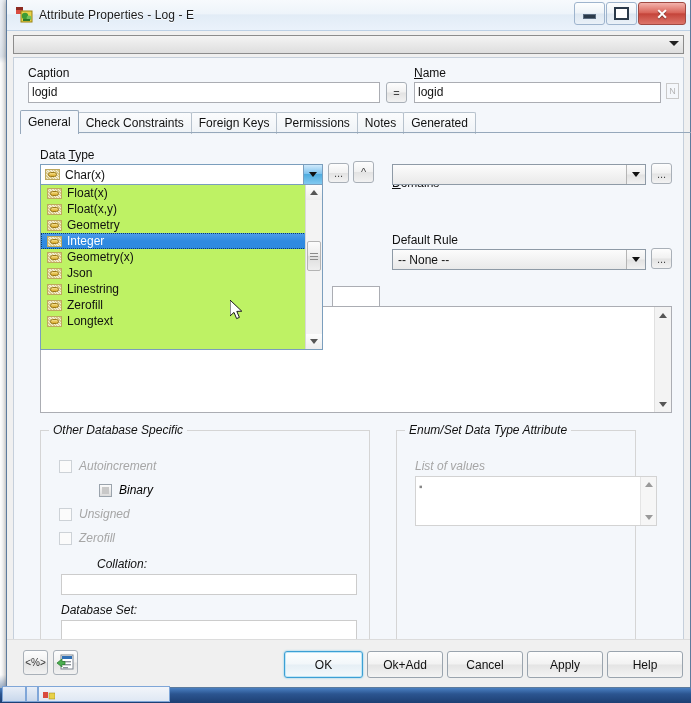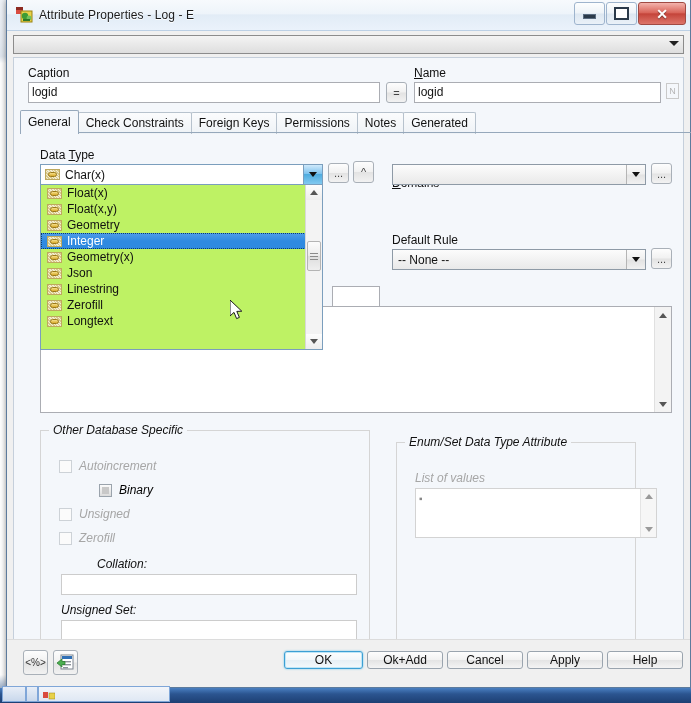--- a/index.html
+++ b/index.html
@@ -184,21 +184,21 @@
   .chk.fill { background: linear-gradient(180deg,#fbfbfb,#dcdcdc); border-color:#9aa3ac; }
   .chk.fill:after{content:"";display:block;width:7px;height:7px;margin:2px;background:#c8c8c8;}
   .dis-txt { color:#a6a6a6; }
 
   
   .bottombar {
     position:absolute; left:0; right:0; bottom:0; height:47px;
     background:#f0f0f0; border-top:1px solid #dcdcdc;
   }
   .bigbtn {
-    position:absolute; top:11px; height:18px; width:76px;
+    position:absolute; top:11px; height:27px; width:76px;
     border:1px solid #9aa4ae; border-radius:3px;
     background: linear-gradient(180deg,#fdfdfd 0%,#f2f2f2 48%,#e4e4e4 52%,#f4f4f4 100%);
     font-size:12px; color:#111; display:flex;align-items:center;justify-content:center;
     cursor:default; box-sizing:border-box;
   }
   .bigbtn.focus {
     border-color:#3c9fd4; box-shadow: inset 0 0 0 1px #bfe6f7, 0 0 2px #69c0e8;
     background: linear-gradient(180deg,#fdfefe 0%,#f2f7fa 48%,#e6eff5 52%,#f3f9fc 100%);
   }
   .iconbtn {
@@ -342,25 +342,25 @@
           <span class="dis-txt">Unsigned</span>
         </div>
         <div class="chkrow" style="left:18px;top:100px;">
           <div class="chk dis"></div>
           <span class="dis-txt">Zerofill</span>
         </div>
 
         <div class="lbl" style="position:absolute;left:20px;top:126px;margin-left:36px;">Collation:</div>
         <div class="textbox" style="position:absolute;left:20px;top:143px;width:296px;border-color:#ccc;"></div>
 
-        <div class="lbl" style="position:absolute;left:20px;top:172px;">Unsigned Set:</div>
+        <div class="lbl" style="position:absolute;left:20px;top:172px;">Database Set:</div>
         <div class="textbox" style="position:absolute;left:20px;top:189px;width:296px;border-color:#ccc;"></div>
       </div>
 
-      <div class="group" style="left:382px;top:384px;width:240px;height:219px;">
+      <div class="group" style="left:382px;top:372px;width:240px;height:219px;">
         <div class="gtitle">Enum/Set Data Type Attribute</div>
         <div class="lbl dis-txt" style="position:absolute;left:18px;top:28px;">List of values</div>
         <div class="textbox" style="position:absolute;left:18px;top:45px;width:242px;height:50px;padding:0;border-color:#d3d3d3;">
           <div style="position:absolute;right:0;top:0;bottom:0;width:15px;background:#f6f6f6;border-left:1px solid #e4e4e4;">
             <div style="height:15px;display:flex;align-items:center;justify-content:center;">
                 <div class="tri-up" style="border-bottom-color:#9a9a9a"></div>
               </div>
             <div style="position:absolute;bottom:0;width:15px;height:15px;display:flex;align-items:center;justify-content:center;">
                 <div class="tri-dn" style="border-top-color:#9a9a9a"></div>
               </div>

